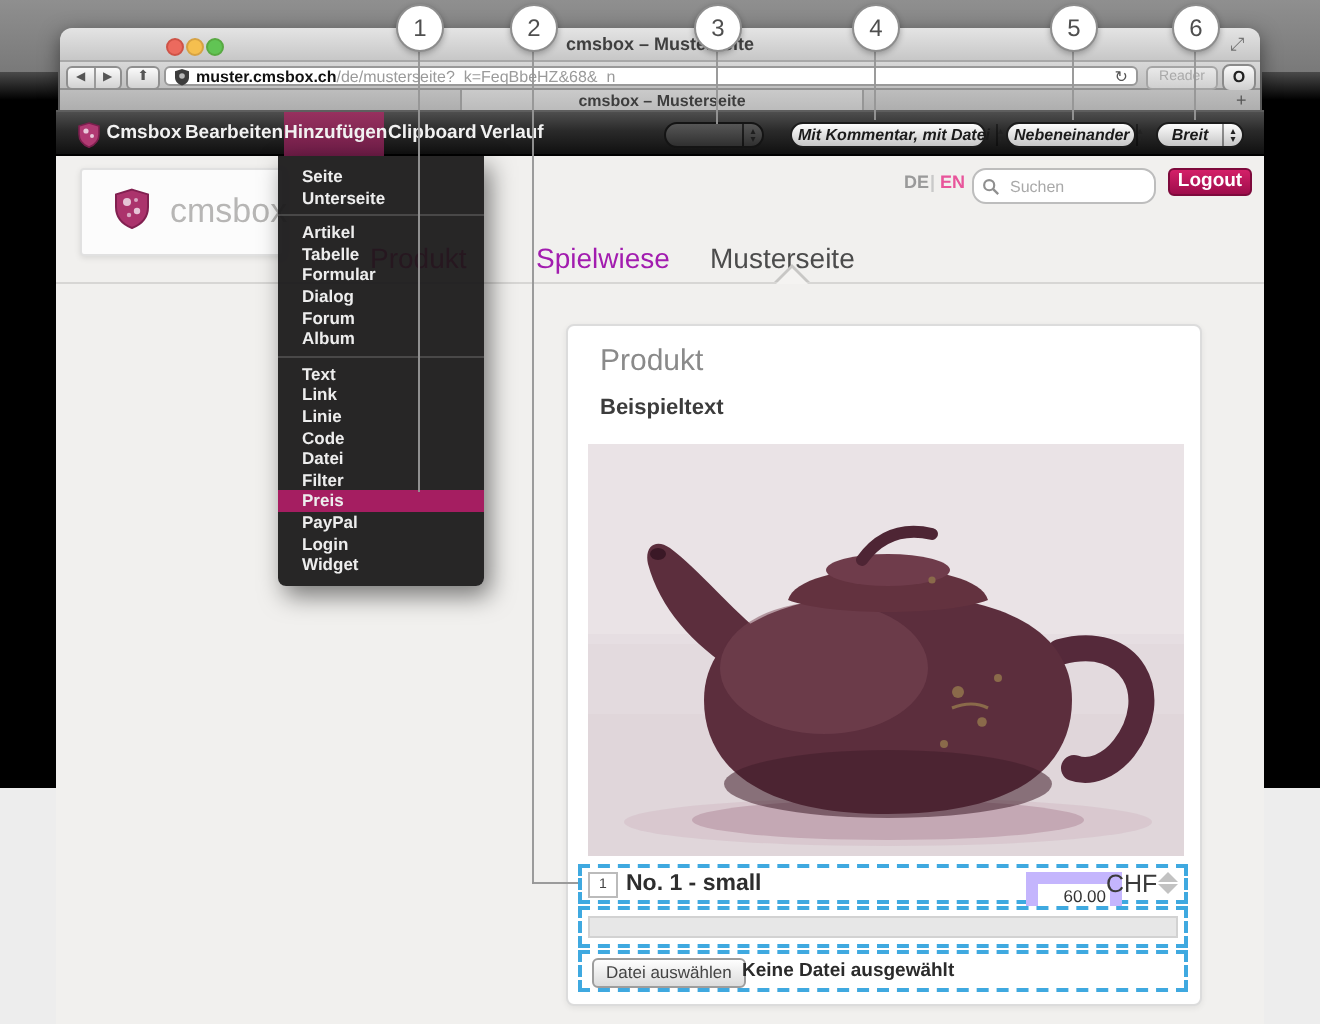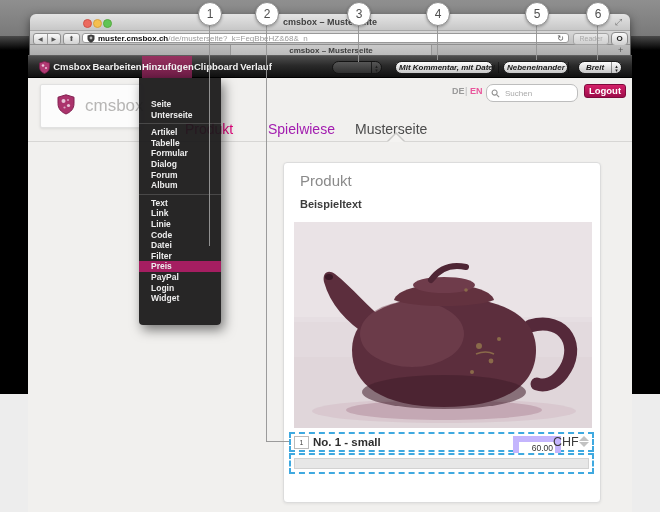--- a/index.html
+++ b/index.html
@@ -107,22 +107,22 @@
   .step-up{width:0;height:0;border-left:5px solid transparent;border-right:5px solid transparent;
            border-bottom:5px solid #c2c2c2;margin-bottom:1px;}
   .step-down{width:0;height:0;border-left:5px solid transparent;border-right:5px solid transparent;
              border-top:5px solid #c2c2c2;}
   .filebtn{position:absolute;left:5px;top:2px;height:13px;padding:0 6px;border-radius:3px;
            background:linear-gradient(#fefefe,#dcdcdc);border:1px solid #9d9d9d;font-size:8.5px;
            line-height:12px;color:#444;}
   .filestatus{position:absolute;left:80px;top:3px;font-size:9.5px;font-weight:bold;color:#2b2b2b;}
 
   
-  .menu{left:139px;top:78px;width:82px;background:rgba(26,24,25,0.94);
-        box-shadow:3px 5px 12px rgba(0,0,0,.5);border-radius:0 0 4px 4px;padding:21px 0;box-sizing:border-box;}
+  .menu{left:139px;top:78px;width:103px;background:rgba(26,24,25,0.94);
+        box-shadow:3px 5px 12px rgba(0,0,0,.5);border-radius:0 0 4px 4px;padding:5px 0;box-sizing:border-box;}
   .mi{height:10.6px;line-height:10.6px;font-size:8.5px;font-weight:bold;color:#ededed;padding-left:12px;}
   .mi.hl{background:#a51e61;}
   .msep{height:1px;background:rgba(255,255,255,.16);margin:3px 0;}
 
   
   .cline{width:1px;background:rgba(150,150,150,.95);}
   .clineh{height:1px;background:rgba(150,150,150,.95);}
   .ccircle{width:22px;height:22px;border-radius:50%;background:#fff;border:1px solid #8d8d8d;
            box-shadow:0 1px 3px rgba(0,0,0,.3);text-align:center;font-size:12px;line-height:22px;color:#4f4f4f;}
   .z-line{z-index:40;} .z-circ{z-index:50;} .z-menu{z-index:30;}
@@ -266,20 +266,24 @@
           <span class="pname">No. 1 - small</span>
           <input class="price" type="text" value="60.00" style="">
           <span class="chf">CHF</span>
           <span class="stepper">
             <span class="step-up"></span>
             <span class="step-down"></span>
           </span>
         </div>
         <div class="wrow wrow2">
           <div class="graybox"></div>
+        </div>
+        <div class="wrow wrow3">
+          <span class="filebtn">Datei auswählen</span>
+          <span class="filestatus">Keine Datei ausgewählt</span>
         </div>
       </div>
     </div>
   </div>
 
   <div class="abs menu z-menu">
     <div class="mi">Seite</div>
     <div class="mi">Unterseite</div>
     <div class="msep"></div>
     <div class="mi">Artikel</div>

